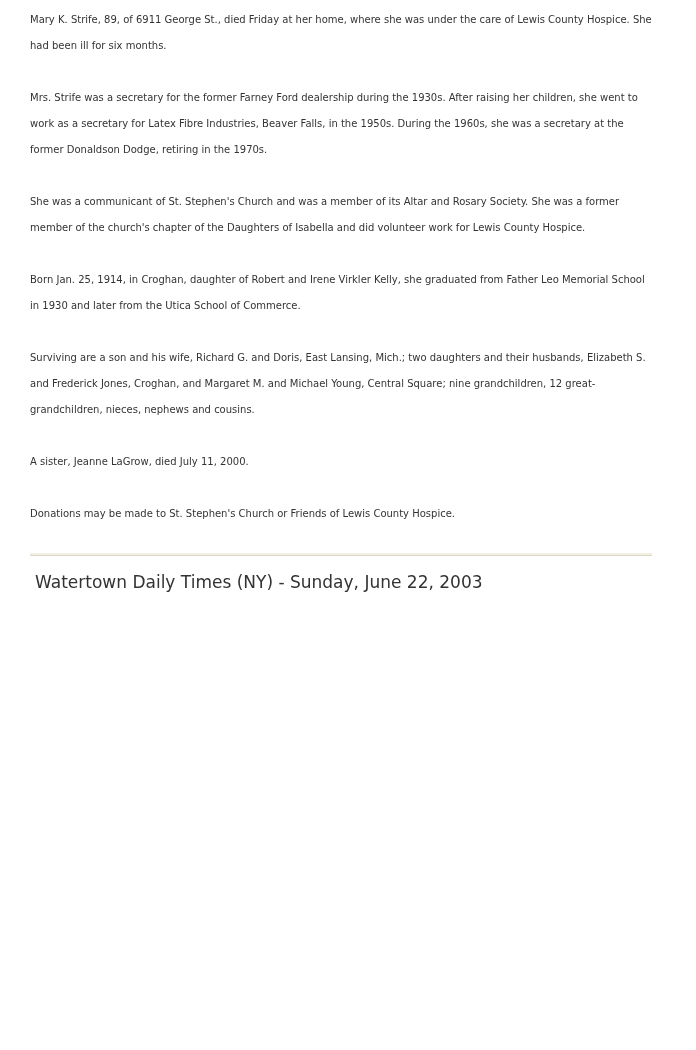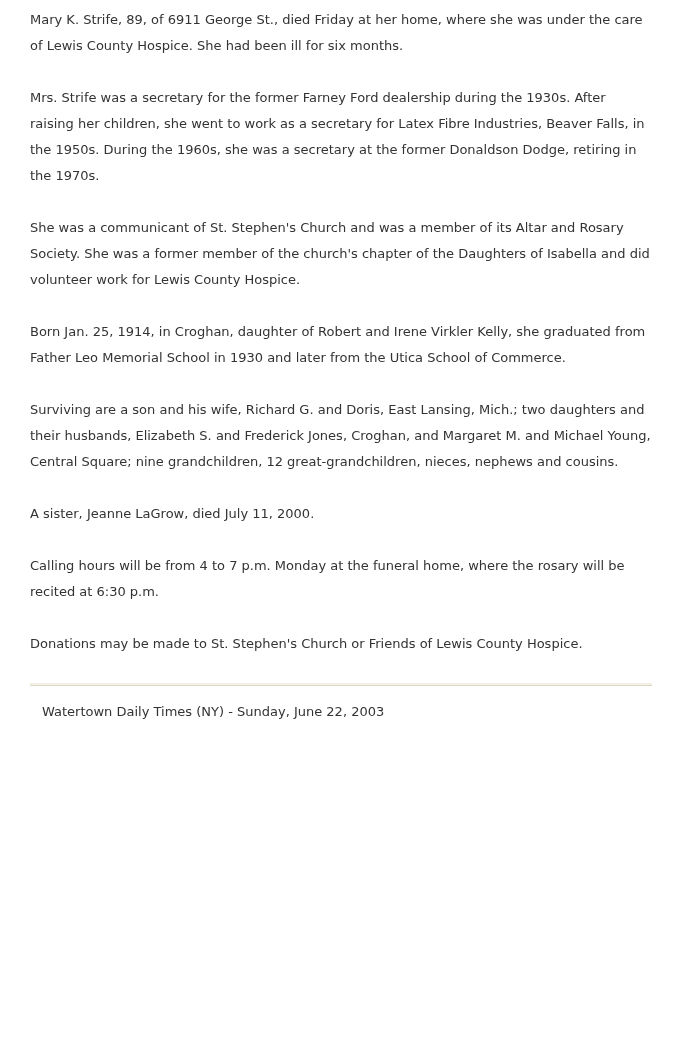--- a/index.html
+++ b/index.html
@@ -13,49 +13,48 @@
     overflow: hidden;
     font-family: "DejaVu Sans", "Liberation Sans", sans-serif;
     color: #333333;
   }
   .page {
     padding: 7px 0 0 30px;
     width: 622px;
   }
   .obit-paragraph {
     margin: 0 0 26px 0;
-    font-size: 13px;
+    font-size: 10px;
     line-height: 26px;
     letter-spacing: 0px;
     color: #333333;
   }
   .section-divider {
     border: none;
     height: 2px;
     background: #f2efe3;
     border-bottom: 1px solid #ddd9c6;
     margin: 17px 0 13px 0;
     width: 622px;
   }
   .source-citation {
-    font-size: 13px;
+    font-size: 17px;
     line-height: 26px;
     color: #333333;
-    margin: 12px;
+    margin: 5px;
   }
 </style>
 </head>
 <body>
 
 <div class="page">
   <p class="obit-paragraph">Mary K. Strife, 89, of 6911 George St., died Friday at her home, where she was under the care of Lewis County Hospice. She had been ill for six months.</p>
   <p class="obit-paragraph">Mrs. Strife was a secretary for the former Farney Ford dealership during the 1930s. After raising her children, she went to work as a secretary for Latex Fibre Industries, Beaver Falls, in the 1950s. During the 1960s, she was a secretary at the former Donaldson Dodge, retiring in the 1970s.</p>
   <p class="obit-paragraph">She was a communicant of St. Stephen's Church and was a member of its Altar and Rosary Society. She was a former member of the church's chapter of the Daughters of Isabella and did volunteer work for Lewis County Hospice.</p>
   <p class="obit-paragraph">Born Jan. 25, 1914, in Croghan, daughter of Robert and Irene Virkler Kelly, she graduated from Father Leo Memorial School in 1930 and later from the Utica School of Commerce.</p>
   <p class="obit-paragraph">Surviving are a son and his wife, Richard G. and Doris, East Lansing, Mich.; two daughters and their husbands, Elizabeth S. and Frederick Jones, Croghan, and Margaret M. and Michael Young, Central Square; nine grandchildren, 12 great-grandchildren, nieces, nephews and cousins.</p>
   <p class="obit-paragraph">A sister, Jeanne LaGrow, died July 11, 2000.</p>
-  <p class="obit-paragraph">Calling hours will be from 4 to 7 p.m. Monday at the funeral home, where the rosary will be recited at 6:30 p.m.</p>
   <p class="obit-paragraph">Donations may be made to St. Stephen's Church or Friends of Lewis County Hospice.</p>
 
   <hr class="section-divider">
 
   <p class="source-citation">Watertown Daily Times (NY) - Sunday, June 22, 2003</p>
 </div>
 
 </body></html>

